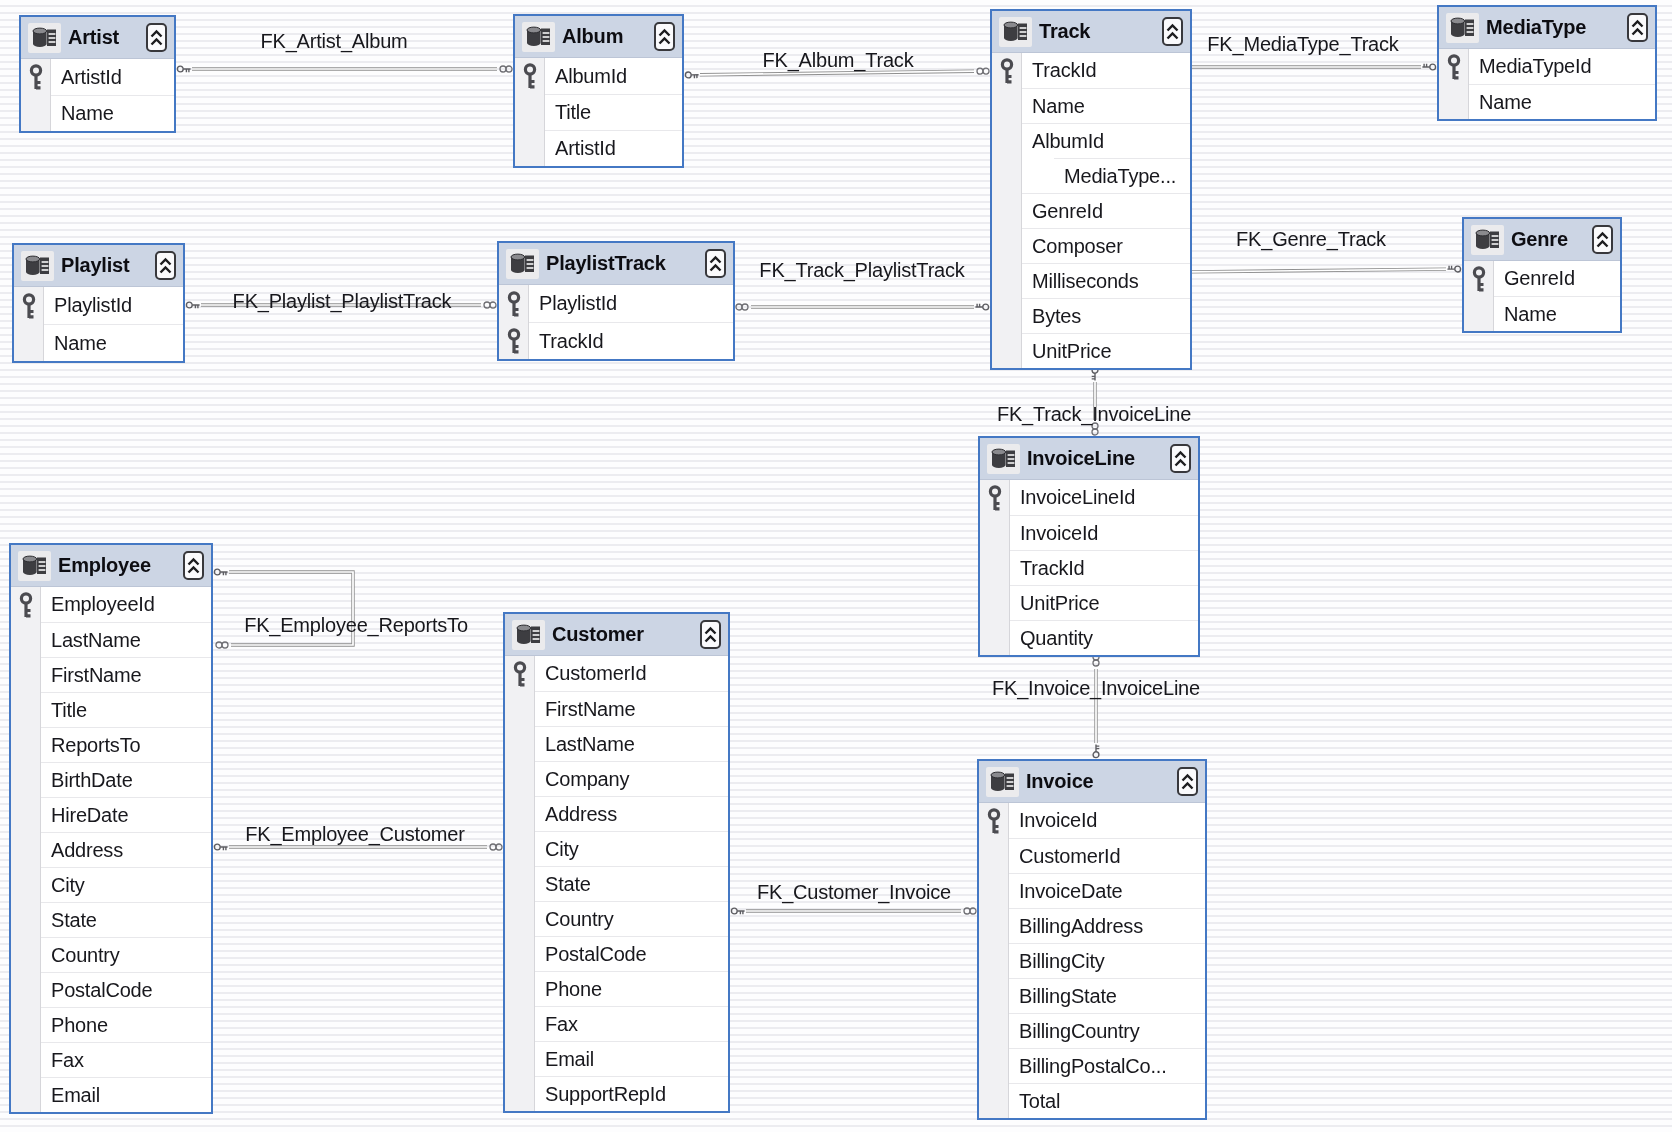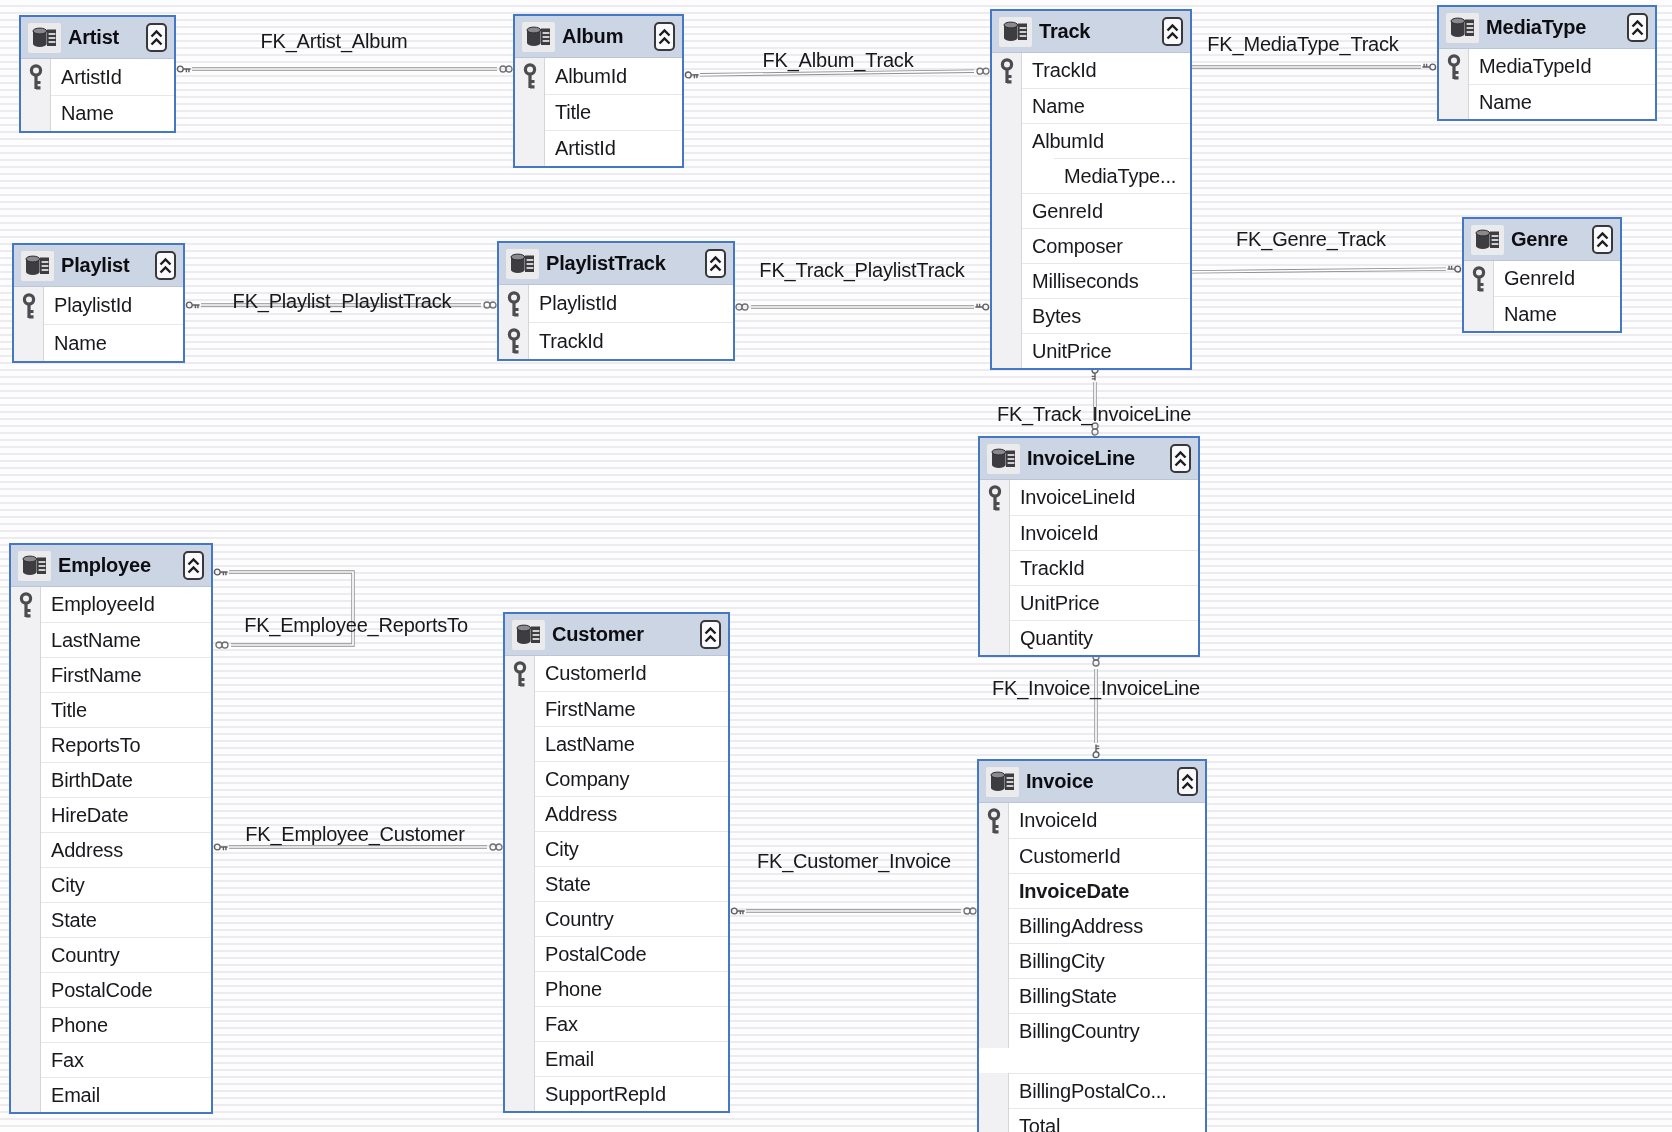--- a/index.html
+++ b/index.html
@@ -681,53 +681,53 @@
             <circle cx="9" cy="7.5" r="4.6" fill="none" stroke="#4b4b50" stroke-width="3.2"></circle>
             <path d="M9 12 V26 M9 19.5 H13.5 M9 24.8 H13.5" stroke="#4b4b50" stroke-width="3.2" fill="none"></path>
           </svg>
         </span>
         <span class="cell first">InvoiceId</span>
       </div>
       <div class="row" style="height: 35px;">
         <span class="gut"></span>
         <span class="cell">CustomerId</span>
       </div>
-      <div class="row" style="height: 35px; font-weight: bold;">
+      <div class="row" style="height: 35px;">
         <span class="gut"></span>
         <span class="cell">InvoiceDate</span>
       </div>
       <div class="row" style="height: 35px;">
         <span class="gut"></span>
         <span class="cell">BillingAddress</span>
       </div>
       <div class="row" style="height: 35px;">
         <span class="gut"></span>
         <span class="cell">BillingCity</span>
       </div>
       <div class="row" style="height: 35px;">
         <span class="gut"></span>
         <span class="cell">BillingState</span>
       </div>
       <div class="row" style="height: 35px;">
         <span class="gut"></span>
         <span class="cell">BillingCountry</span>
       </div>
-      <div class="row" style="height: 35px; margin-top: 25px;">
+      <div class="row" style="height: 35px;">
         <span class="gut"></span>
         <span class="cell">BillingPostalCo...</span>
       </div>
       <div class="row" style="height: 35px;">
         <span class="gut"></span>
         <span class="cell">Total</span>
       </div>
     </div>
     <div class="fklabel" style="left: 334px; top: 30px;">FK_Artist_Album</div>
     <div class="fklabel" style="left: 838px; top: 49px;">FK_Album_Track</div>
     <div class="fklabel" style="left: 1303px; top: 33px;">FK_MediaType_Track</div>
     <div class="fklabel" style="left: 1311px; top: 228px;">FK_Genre_Track</div>
     <div class="fklabel" style="left: 342px; top: 258px; margin-top: 32px;">FK_Playlist_PlaylistTrack</div>
     <div class="fklabel" style="left: 862px; top: 259px;">FK_Track_PlaylistTrack</div>
     <div class="fklabel" style="left: 1094px; top: 403px;">FK_Track_InvoiceLine</div>
     <div class="fklabel" style="left: 1096px; top: 677px;">FK_Invoice_InvoiceLine</div>
     <div class="fklabel" style="left: 356px; top: 614px;">FK_Employee_ReportsTo</div>
     <div class="fklabel" style="left: 355px; top: 823px;">FK_Employee_Customer</div>
-    <div class="fklabel" style="left: 854px; top: 850px;">FK_Customer_Invoice</div>
+    <div class="fklabel" style="left: 854px; top: 881px;">FK_Customer_Invoice</div>
   </div>
 
 </body></html>

